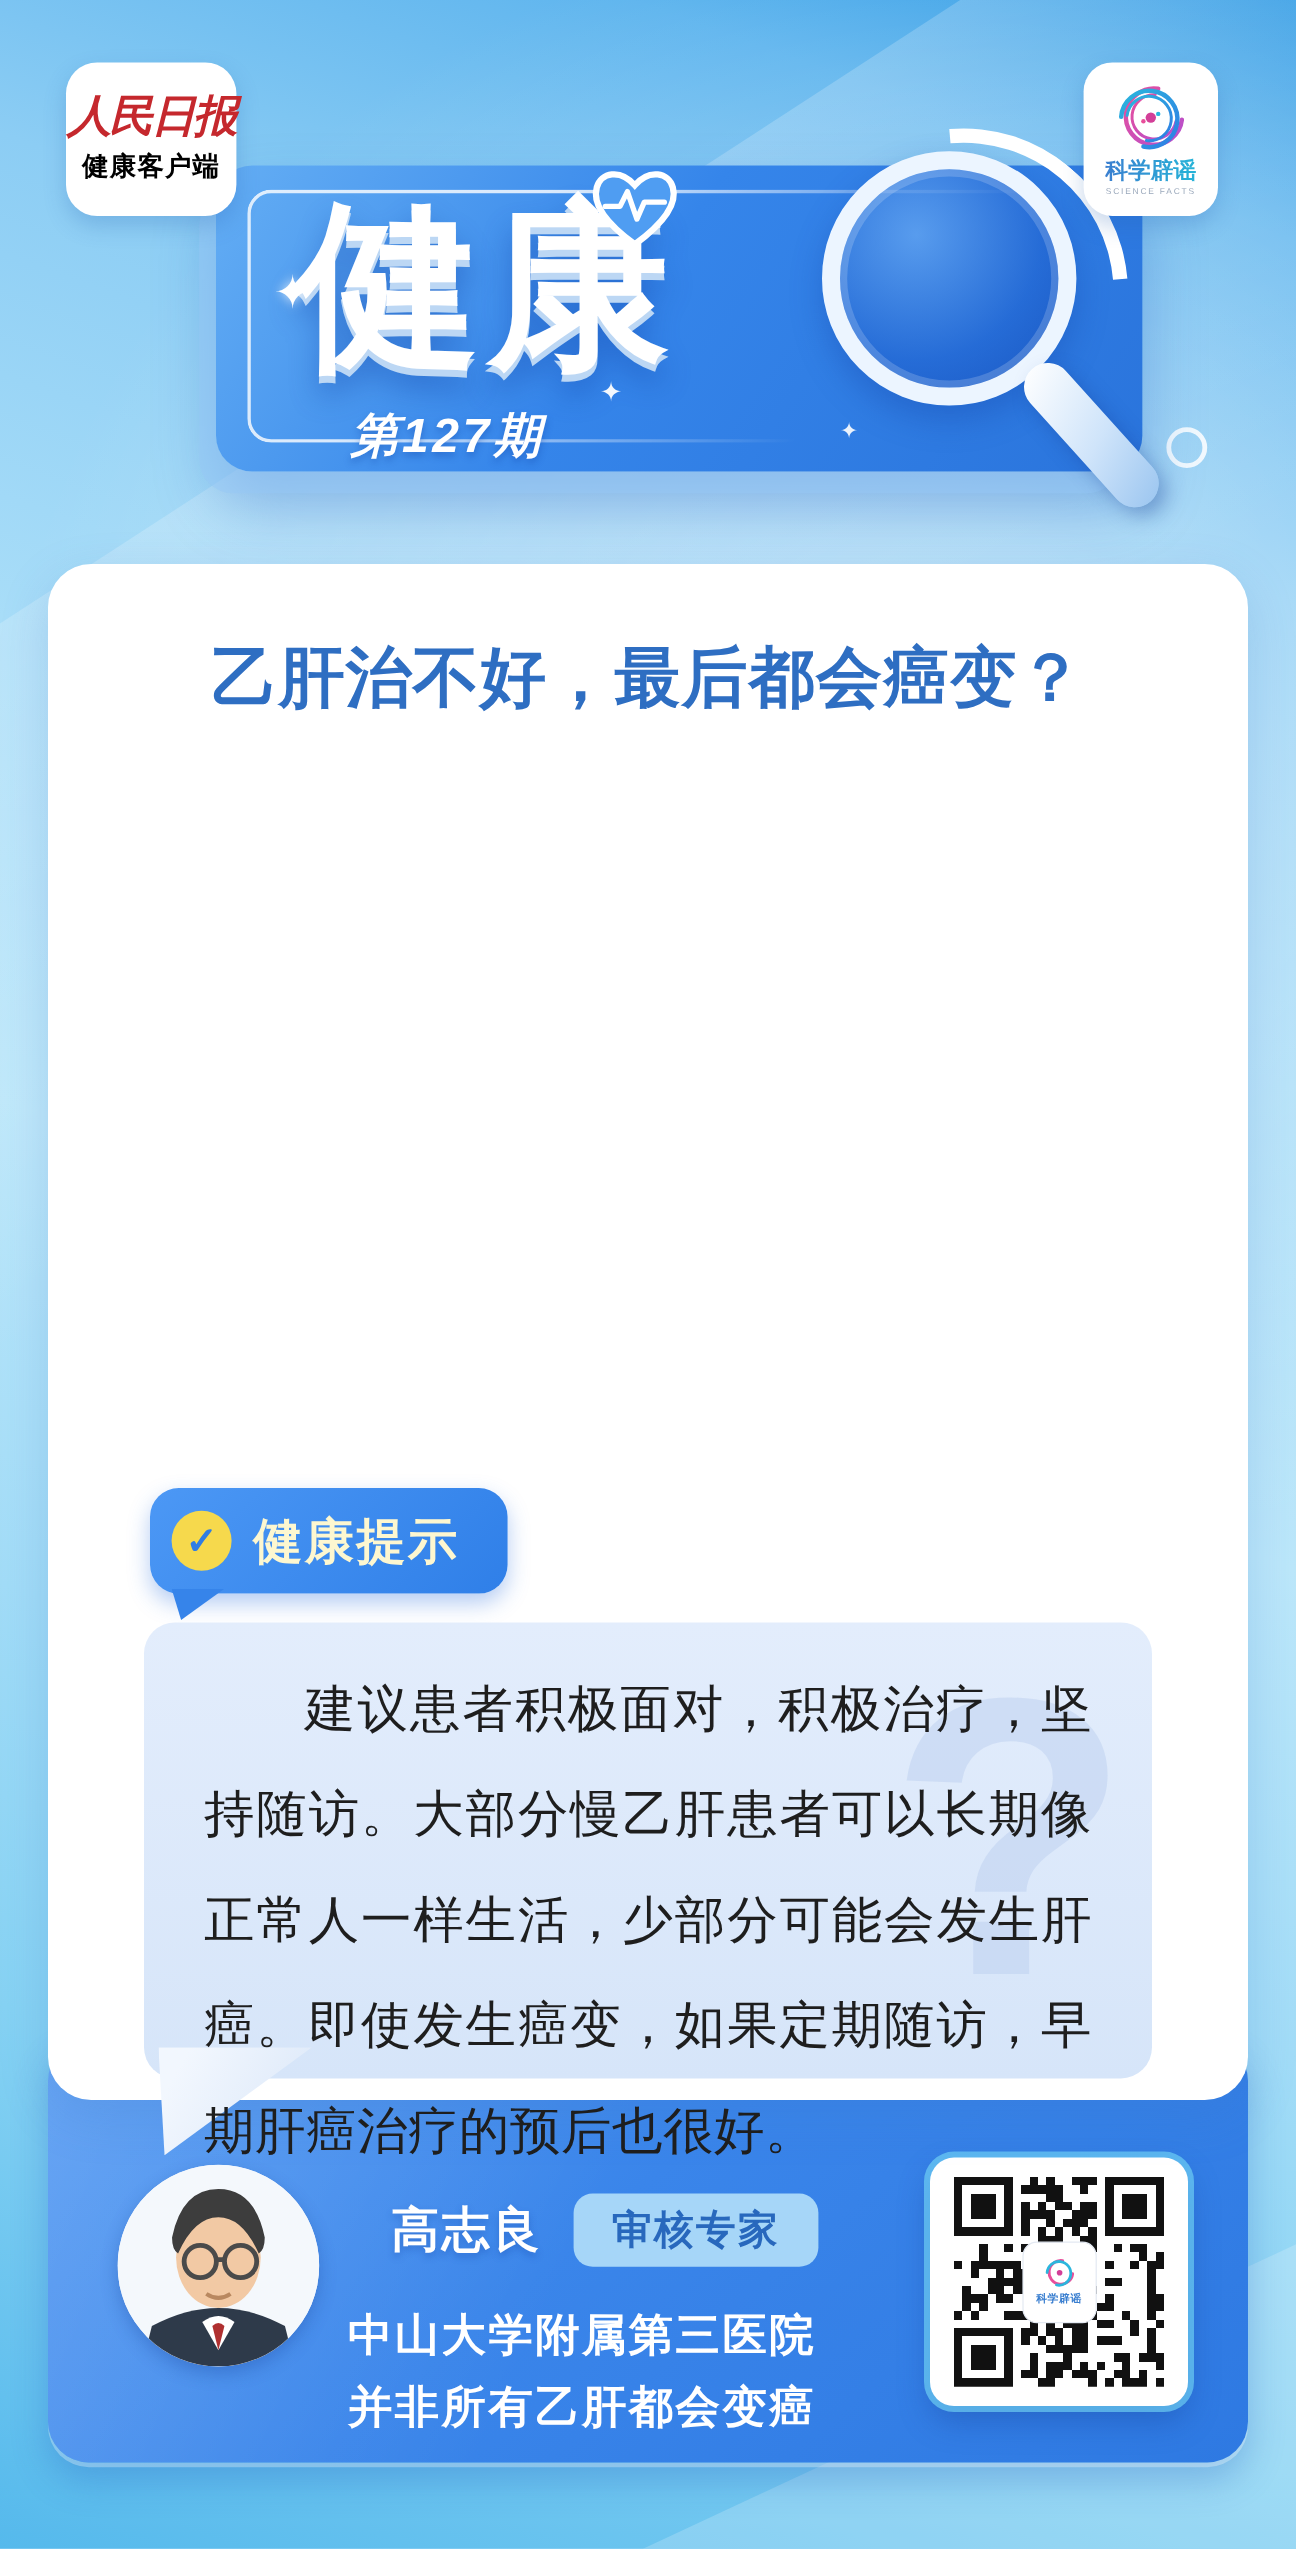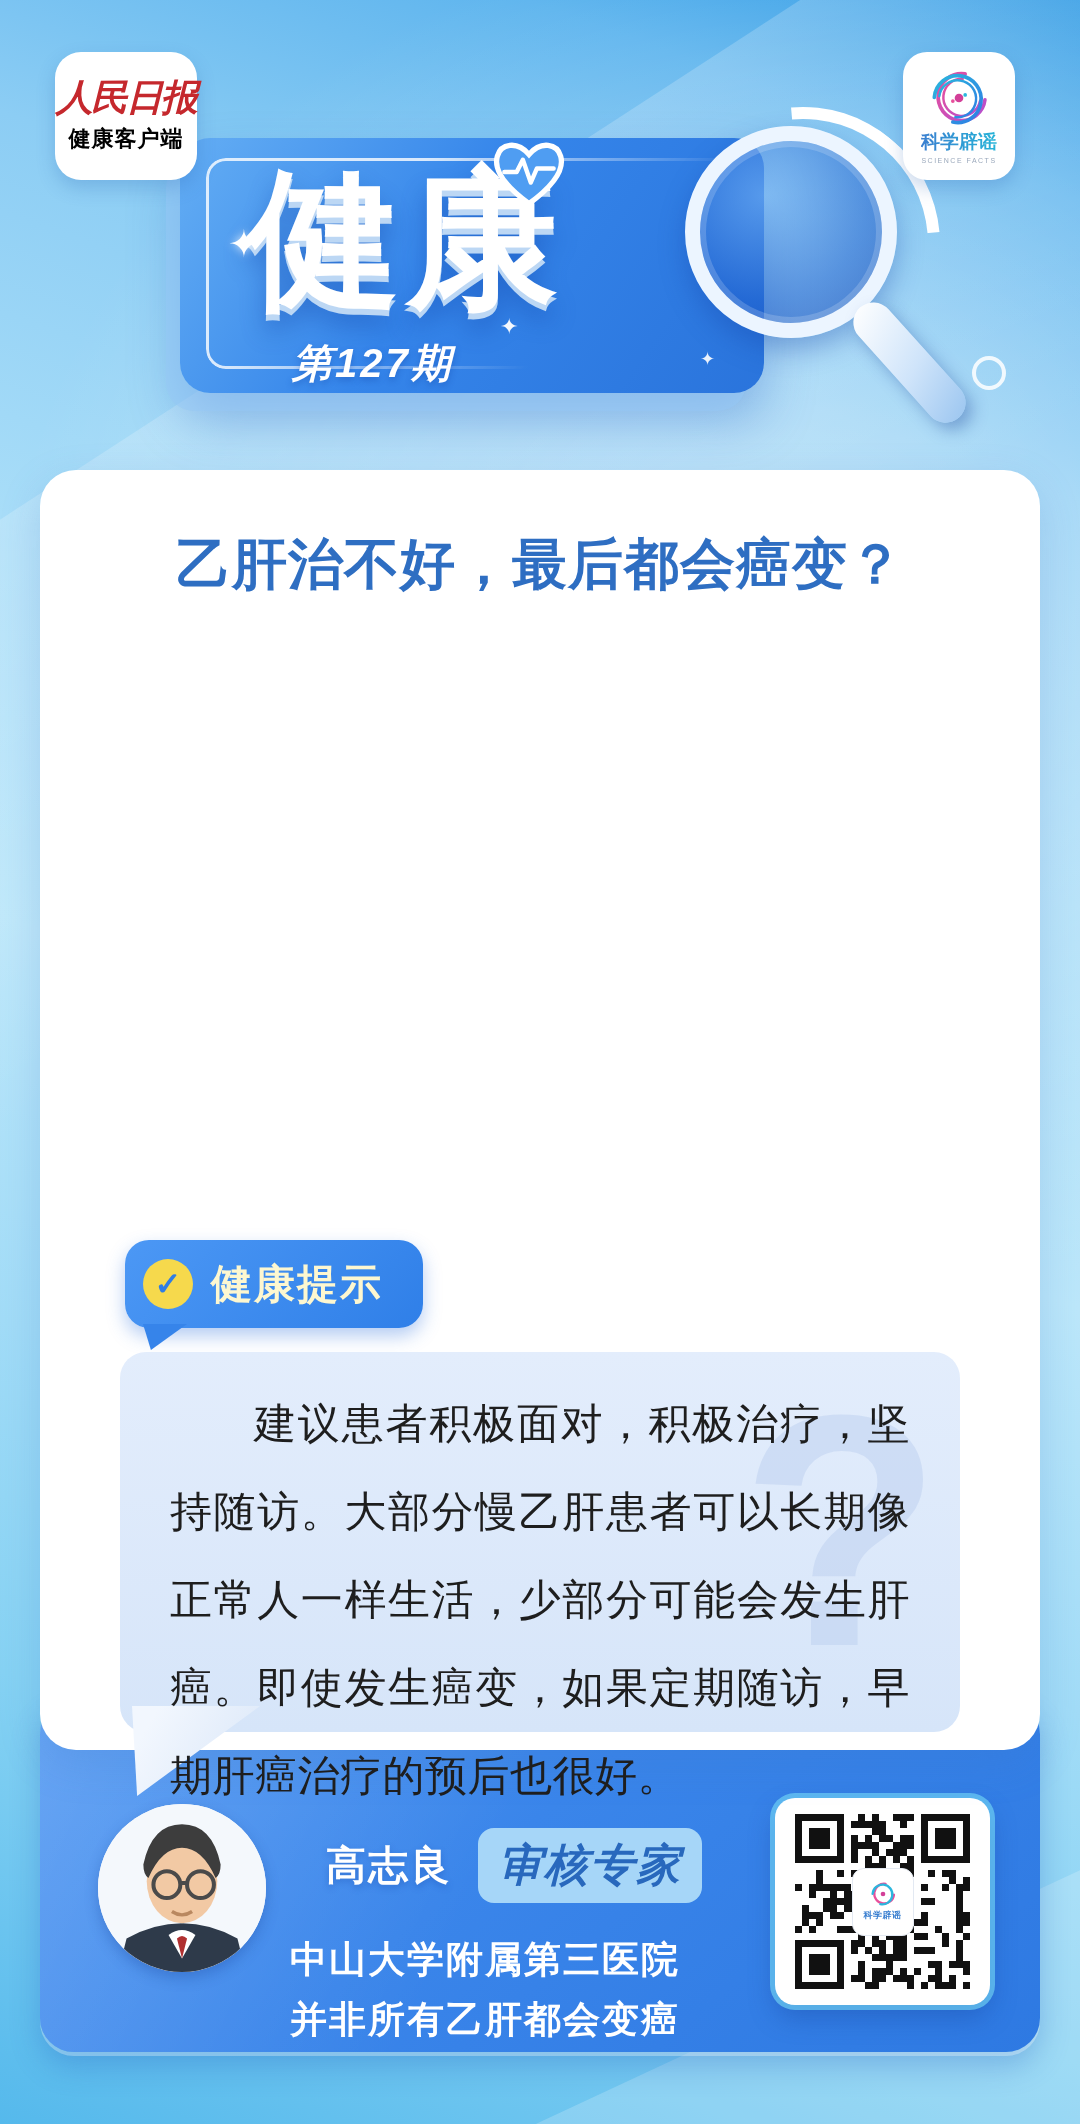--- a/index.html
+++ b/index.html
@@ -28,21 +28,21 @@
   .pd-sub{font-size:22px;font-weight:900;color:#000000;margin-top:8px;letter-spacing:1px;}
   .logo-right{position:absolute;left:903px;top:52px;width:112px;height:128px;background:#fff;
     border-radius:24px;z-index:3;display:flex;flex-direction:column;align-items:center;justify-content:center;
     box-shadow:0 8px 18px rgba(40,100,180,.25);}
   .sf-title{font-size:19px;font-weight:900;color:#3a7fd0;margin-top:2px;
     background:linear-gradient(90deg,#3a7fd0,#26b4d8);-webkit-background-clip:text;background-clip:text;
     -webkit-text-fill-color:transparent;}
   .sf-sub{font-size:7px;letter-spacing:1.5px;color:#9aa8bb;margin-top:2px;}
 
   
-  .banner{position:absolute;left:180px;top:138px;width:584px;height:255px;border-radius:30px;z-index:2;
+  .banner{position:absolute;left:180px;top:138px;width:772px;height:255px;border-radius:30px;z-index:2;
     background:linear-gradient(125deg,#64aef4 0%,#3585ea 45%,#2a74dc 100%);
     box-shadow:-16px 20px 0 -2px rgba(150,200,245,.50), 0 28px 50px rgba(35,95,195,.35);padding-left:36px;}
   .banner-outline{position:absolute;left:26px;top:20px;right:30px;bottom:24px;border:3px solid rgba(255,255,255,.8);
     border-radius:20px;-webkit-mask:linear-gradient(135deg,#000 30%,transparent 72%);
     mask:linear-gradient(135deg,#000 30%,transparent 72%);}
   .banner-word1{position:absolute;left:68px;top:18px;font-size:152px;font-weight:900;color:#fff;line-height:1.1;
     letter-spacing:6px;text-shadow:0 6px 0 #bcd7f4,0 16px 24px rgba(20,70,170,.45);}
   .banner-word2{position:absolute;left:392px;top:46px;font-size:142px;font-weight:900;font-style:italic;line-height:1.1;
     color:#3b86ec;-webkit-text-stroke:7px #ffffff;paint-order:stroke fill;letter-spacing:4px;
     text-shadow:0 10px 18px rgba(20,70,170,.35);}
@@ -93,22 +93,22 @@
   .footer{position:absolute;left:40px;top:1700px;width:1000px;height:352px;border-radius:34px;z-index:2;
     background:linear-gradient(140deg,#4f97f2 0%,#3a85ea 45%,#2e79e2 100%);
     box-shadow:0 4px 0 rgba(255,255,255,.30), 0 14px 30px rgba(30,90,190,.30);}
   .footer::before{content:'';position:absolute;inset:0;border-radius:inherit;
     background:linear-gradient(115deg,rgba(255,255,255,.15),rgba(255,255,255,0) 45%);}
   .avatar{position:absolute;left:58px;top:104px;width:168px;height:168px;border-radius:50%;overflow:hidden;
     background:#f4f8fc;box-shadow:0 6px 14px rgba(20,60,150,.3);}
   .expert-info{position:absolute;left:250px;top:128px;}
   .expert-row{display:flex;align-items:center;gap:26px;}
   .expert-name{font-size:40px;font-weight:900;color:#fff;letter-spacing:2px;text-shadow:0 3px 6px rgba(20,70,170,.35);margin-left:36px;}
-  .expert-badge{background:#a6d6f8;color:#2868bd;font-size:44px;font-weight:900;letter-spacing:2px;
-    padding:8px 20px;border-radius:16px;font-style:italic;}
+  .expert-badge{background:#a6d6f8;color:#2868bd;font-size:33px;font-weight:900;letter-spacing:2px;
+    padding:8px 32px;border-radius:16px;}
   .hospital{margin-top:32px;font-size:37px;font-weight:900;color:#fff;letter-spacing:2px;}
   .job-title{margin-top:10px;font-size:37px;font-weight:900;color:#fff;letter-spacing:2px;}
   .qr-panel{position:absolute;left:735px;top:98px;width:215px;height:207px;background:#fff;border-radius:20px;
     display:flex;align-items:center;justify-content:center;
     box-shadow:0 0 0 5px rgba(125,230,250,.55), 0 12px 26px rgba(20,60,150,.35);}
   .qr-panel svg{display:block;}
   .qr-logo{position:absolute;left:50%;top:50%;transform:translate(-50%,-50%);width:62px;height:68px;background:#fff;
     border-radius:12px;border:1px solid #e3e9f2;display:flex;flex-direction:column;align-items:center;
     justify-content:center;gap:2px;}
   .qr-logo-label{font-size:9px;font-weight:900;color:#3a7fd0;letter-spacing:.5px;}

